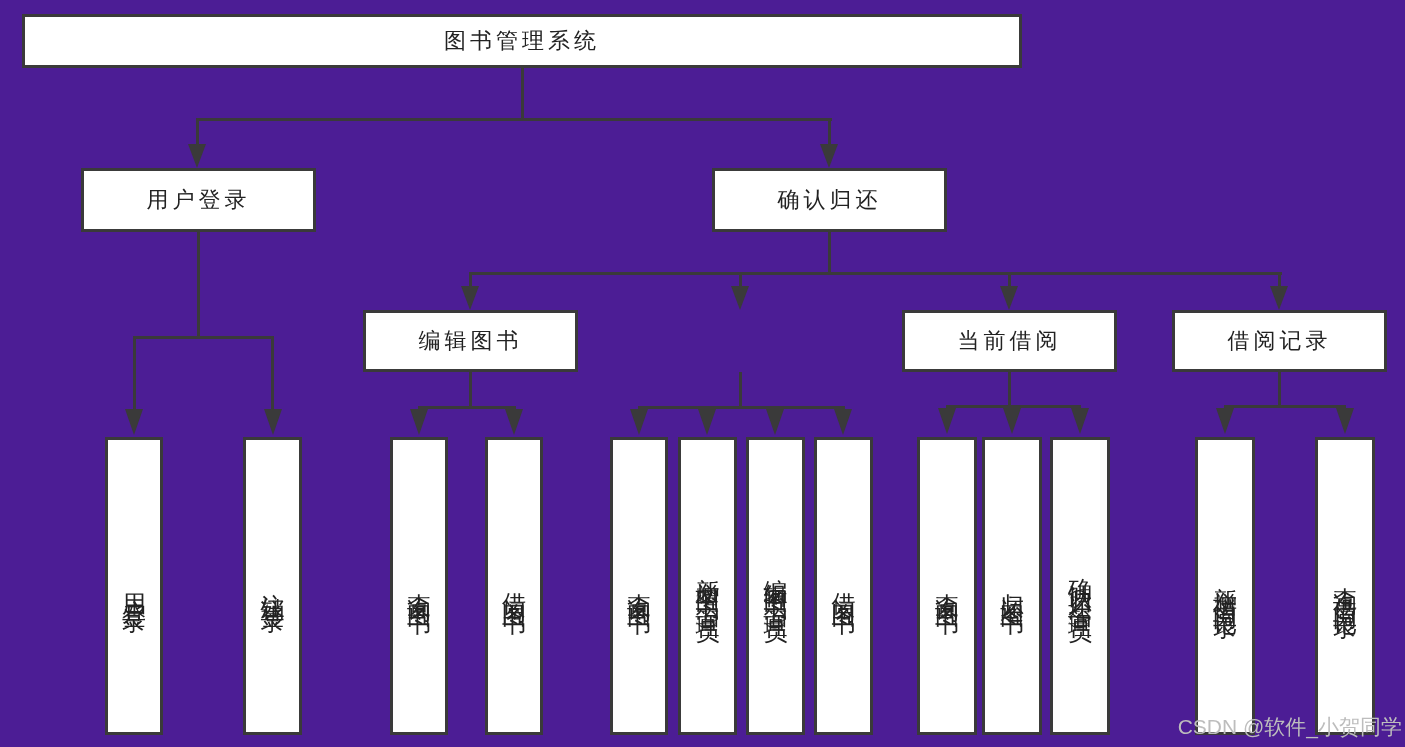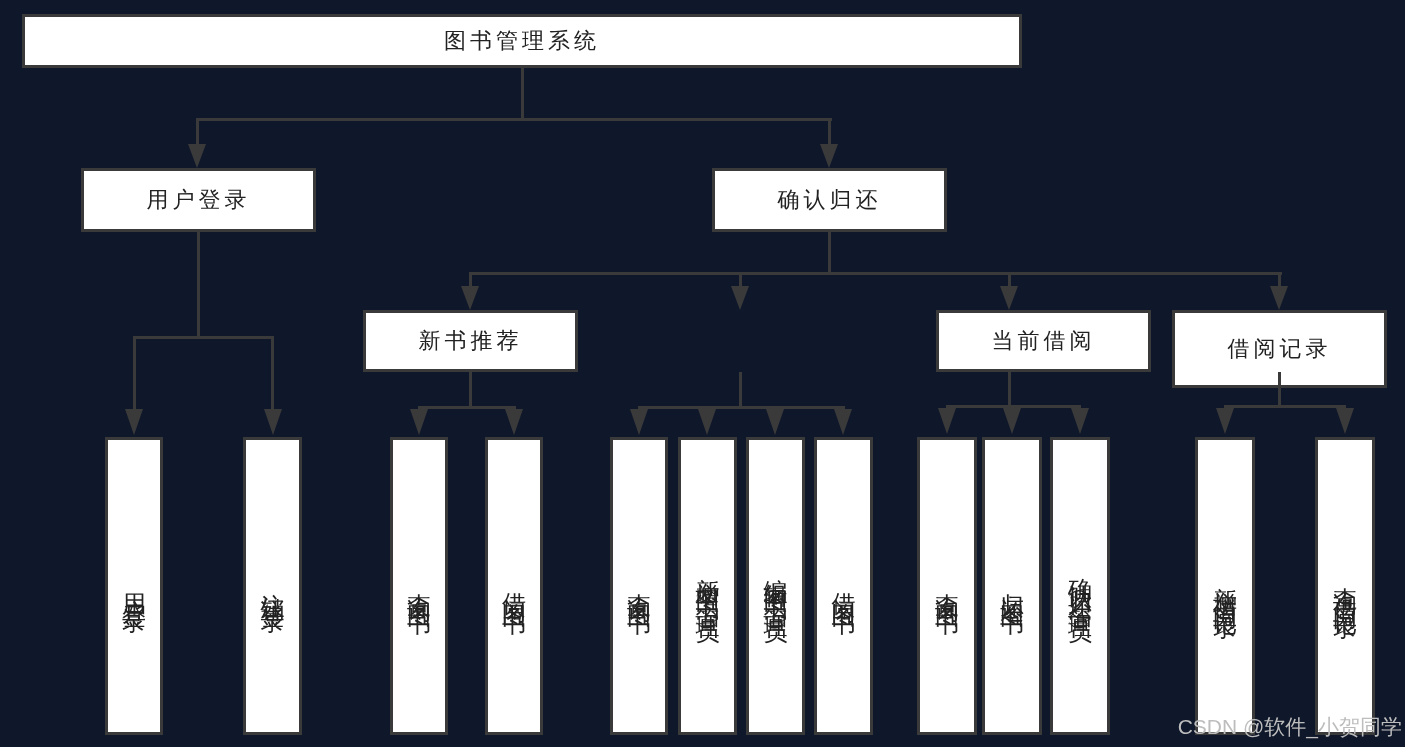--- a/index.html
+++ b/index.html
@@ -1,19 +1,19 @@
 <!DOCTYPE html>
 <html><head>
 <meta charset="utf-8">
 <style>
   html,body{margin:0;padding:0;background:#ffffff;}
   .canvas{
     position:relative;
     width:1405px;height:747px;
-    background:#0f172a;
+    background:#4c1d95;
     font-family:"Liberation Sans",sans-serif;
     overflow:hidden;
   }
   .box{
     position:absolute;
     box-sizing:border-box;
     border:3px solid #3a3a3a;
     background:#ffffff;
     display:flex;
     align-items:center;
@@ -91,26 +91,26 @@
   <div class="vline" style="left:469px;top:272px;height:16px;"></div>
   <div class="arrow" style="left:461px;top:286px;"></div>
   <div class="vline" style="left:739px;top:272px;height:16px;"></div>
   <div class="arrow" style="left:731px;top:286px;"></div>
   <div class="vline" style="left:1008px;top:272px;height:16px;"></div>
   <div class="arrow" style="left:1000px;top:286px;"></div>
   <div class="vline" style="left:1278px;top:272px;height:16px;"></div>
   <div class="arrow" style="left:1270px;top:286px;"></div>
 
   <div class="box h-box" style="left:363px;top:310px;width:215px;height:62px;">
-    <span>新书推荐</span>
+    <span>编辑图书</span>
   </div>
-  <div class="box h-box" style="left:902px;top:310px;width:215px;height:62px;margin-left:34px;">
+  <div class="box h-box" style="left:902px;top:310px;width:215px;height:62px;">
     <span>当前借阅</span>
   </div>
-  <div class="box h-box" style="left:1172px;top:310px;width:215px;height:78px;justify-content:center;">
+  <div class="box h-box" style="left:1172px;top:310px;width:215px;height:62px;justify-content:center;">
     <span>借阅记录</span>
   </div>
 
   <div class="vline" style="left:469px;top:372px;height:37px;"></div>
   <div class="hline" style="left:418px;top:406px;width:98px;"></div>
   <div class="arrow long" style="left:410px;top:409px;"></div>
   <div class="arrow long" style="left:505px;top:409px;"></div>
 
   <div class="vline" style="left:739px;top:372px;height:37px;"></div>
   <div class="hline" style="left:638px;top:406px;width:207px;"></div>

